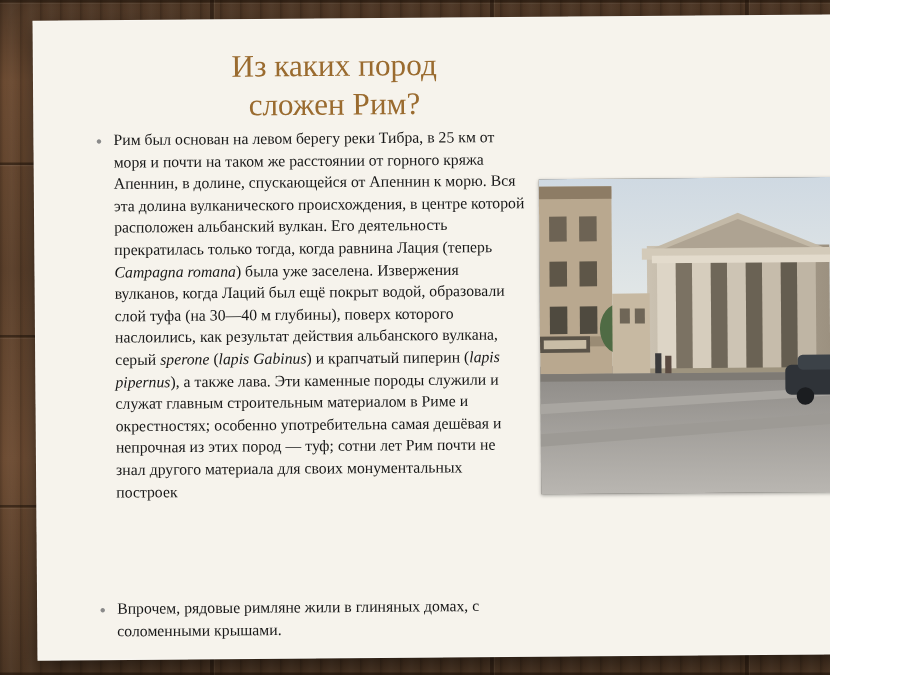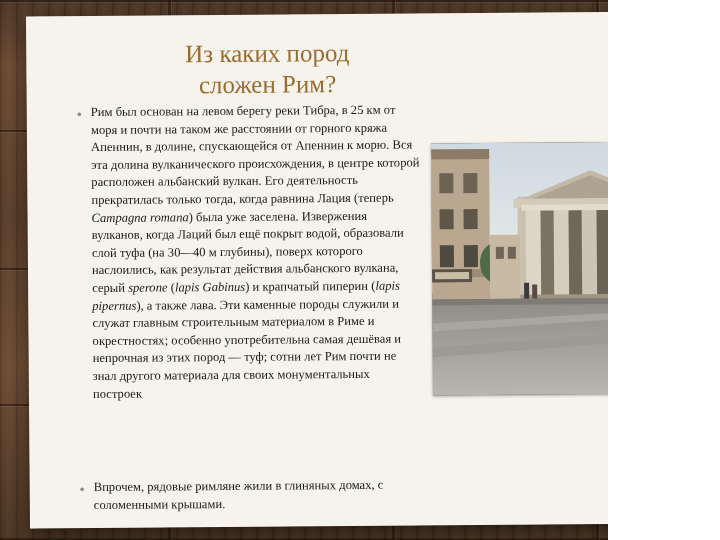--- a/index.html
+++ b/index.html
@@ -8,21 +8,21 @@
   }
   body {
     width: 720px;
     height: 540px;
     overflow: hidden;
     font-family: "Liberation Serif", serif;
   }
 
   .slide {
     position: relative;
-    width: 608px;
+    width: 664px;
     height: 540px;
     background: #000000;
     overflow: hidden;
   }
 
   
   .wood {
     position: absolute;
     inset: 0;
     background:

